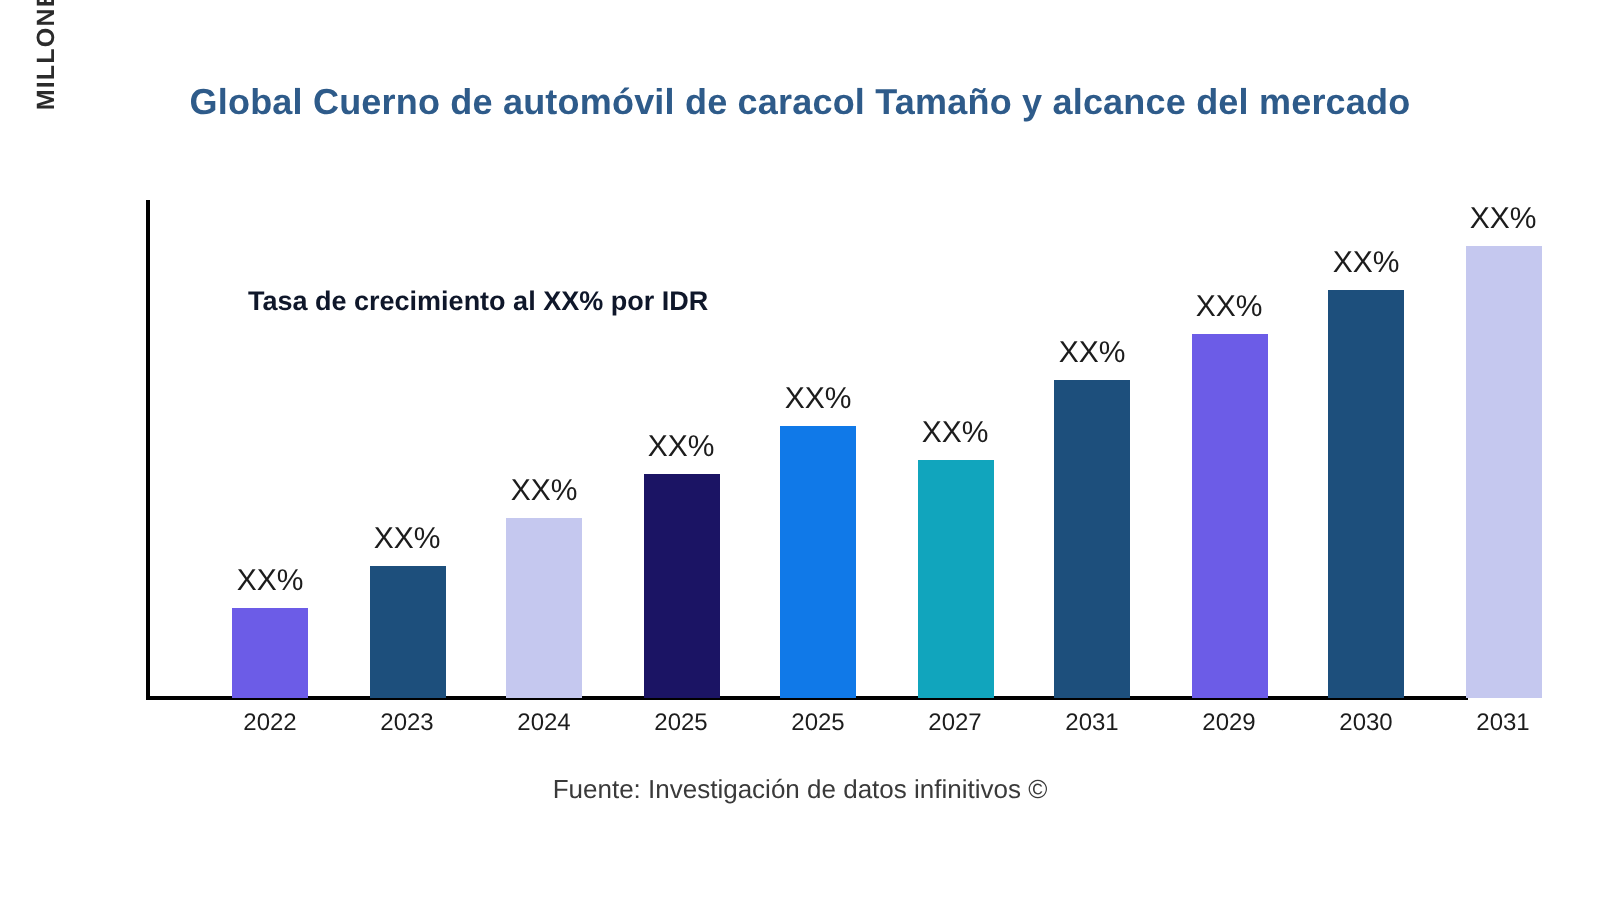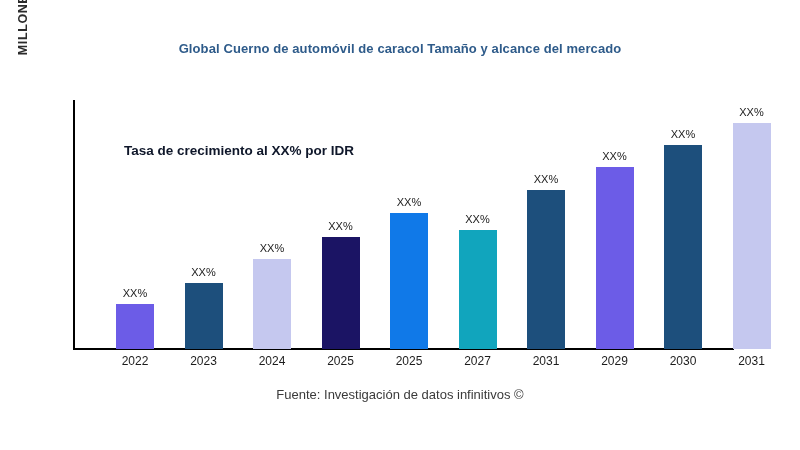--- a/index.html
+++ b/index.html
@@ -20,21 +20,21 @@
     background: #ffffff;
   }
 
   
   #chart-title {
     position: absolute;
     top: 41px;
     left: 0;
     width: 800px;
     text-align: center;
-    font-size: 13px;
+    font-size: 18px;
     font-weight: 600;
     color: #2e5b8a;
     letter-spacing: 0.1px;
     white-space: nowrap;
   }
 
   
   #y-axis-title {
     position: absolute;
     left: 16px;
@@ -96,21 +96,21 @@
     bottom: 0;
     left: 15px;
     width: 38px;
     border-radius: 0;
   }
   .bar-label {
     position: absolute;
     left: 0;
     width: 68px;
     text-align: center;
-    font-size: 11px;
+    font-size: 15px;
     color: #1c1c1c;
     white-space: nowrap;
   }
 
   
   #x-tick-row {
     position: absolute;
     left: 74px;
     top: 354px;
     width: 712px;

